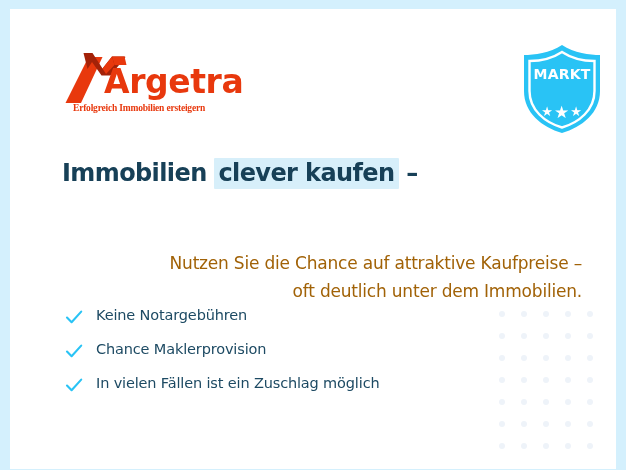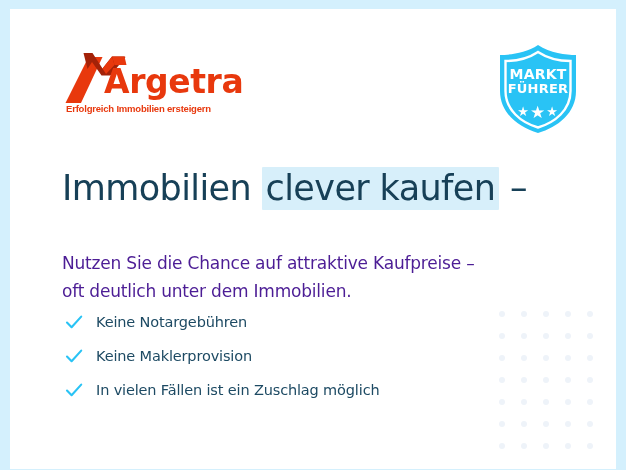--- a/index.html
+++ b/index.html
@@ -77,34 +77,34 @@
     font-family: "DejaVu Sans", sans-serif;
     font-size: 33px;
     font-weight: bold;
     color: #e8380d;
     letter-spacing: -0.4px;
     line-height: 1;
     white-space: nowrap;
   }
   .logo-tagline {
     position: absolute;
-    left: 4px;
+    left: 11px;
     top: 52px;
-    font-family: Liberation Sans, sans-serif;
+    font-family: Liberation Serif, serif;
     font-size: 9.5px;
     font-weight: bold;
     color: #e8380d;
     letter-spacing: -0.2px;
     white-space: nowrap;
   }
 
   
   .badge {
     position: absolute;
-    left: 482px;
+    left: 506px;
     top: 34px;
     width: 92px;
     height: 92px;
   }
   .badge-text {
     position: absolute;
     left: 0;
     top: 24px;
     width: 92px;
     text-align: center;
@@ -130,57 +130,58 @@
   }
   .badge-stars .big { font-size: 17px; vertical-align: -2px; }
 
   
   .headline {
     position: absolute;
     left: 52px;
     top: 133px;
     width: 520px;
     font-family: "DejaVu Sans", sans-serif;
-    font-size: 35px;
-    font-weight: normal;
+    font-size: 24px;
+    font-weight: bold;
     color: #174057;
     line-height: 1.32;
     letter-spacing: -0.6px;
   }
   .hl-line { display: block; white-space: nowrap; }
   .hl-mark {
     background: #d7effa;
     padding: 1px 4px 2px 4px;
     border-radius: 1px;
   }
 
   
   .sub {
     position: absolute;
     left: 52px;
     top: 224px;
     width: 520px;
     font-family: "DejaVu Sans", sans-serif;
     font-size: 17px;
-    color: #4c1d95;
+    color: #a16207;
     line-height: 1.62;
     letter-spacing: -0.2px;
+    text-align: right;
   }
   .sub-line { display: block; white-space: nowrap; }
 
   
   .benefits {
     position: absolute;
     left: 54px;
     top: 298px;
     width: 460px;
   }
   .benefit {
     display: flex;
-    align-items: center;
+    align-items: flex-start;
     height: 29px;
     margin-bottom: 5px;
   }
   .check {
     flex: 0 0 auto;
     width: 20px;
     height: 20px;
     margin-right: 12px;
     display: block;
   }
@@ -261,21 +262,20 @@
       <div class="logo-tagline">Erfolgreich Immobilien ersteigern</div>
     </div>
 
     <div class="badge">
       <svg viewBox="0 0 92 92" width="92" height="92">
         <path d="M46 2 C 34 10, 18 12, 8 12 L8 48 C 8 70, 26 84, 46 90 C 66 84, 84 70, 84 48 L84 12 C 74 12, 58 10, 46 2 Z" fill="#29c3f5"></path>
         <path d="M46 9 C 35.5 16, 21.5 18, 13.5 18 L13.5 48 C 13.5 67, 29 79.5, 46 84.5 C 63 79.5, 78.5 67, 78.5 48 L78.5 18 C 70.5 18, 56.5 16, 46 9 Z" fill="none" stroke="#ffffff" stroke-width="2.4"></path>
       </svg>
       <div class="badge-text">
         <span class="badge-line1">MARKT</span>
-        <span class="badge-line2">FÜHRER</span>
       </div>
       <div class="badge-stars">
         <span>★</span><span class="big">★</span><span>★</span>
       </div>
     </div>
 
     <h1 class="headline">
       <span class="hl-line"><span>Immobilien </span><span class="hl-mark">clever kaufen</span><span> –</span></span>
     </h1>
 
@@ -288,21 +288,21 @@
       <li class="benefit">
         <svg class="check" viewBox="0 0 20 20">
             <path d="M3 10.5 L7.6 15.2 L17.2 4.6" fill="none" stroke="#29c3f5" stroke-width="2.1" stroke-linecap="round" stroke-linejoin="round"></path>
           </svg>
         <span class="benefit-label">Keine Notargebühren</span>
       </li>
       <li class="benefit">
         <svg class="check" viewBox="0 0 20 20">
             <path d="M3 10.5 L7.6 15.2 L17.2 4.6" fill="none" stroke="#29c3f5" stroke-width="2.1" stroke-linecap="round" stroke-linejoin="round"></path>
           </svg>
-        <span class="benefit-label">Keine Maklerprovision</span>
+        <span class="benefit-label">Chance Maklerprovision</span>
       </li>
       <li class="benefit">
         <svg class="check" viewBox="0 0 20 20">
             <path d="M3 10.5 L7.6 15.2 L17.2 4.6" fill="none" stroke="#29c3f5" stroke-width="2.1" stroke-linecap="round" stroke-linejoin="round"></path>
           </svg>
         <span class="benefit-label">In vielen Fällen ist ein Zuschlag möglich</span>
       </li>
     </ul>
 
   </div>

